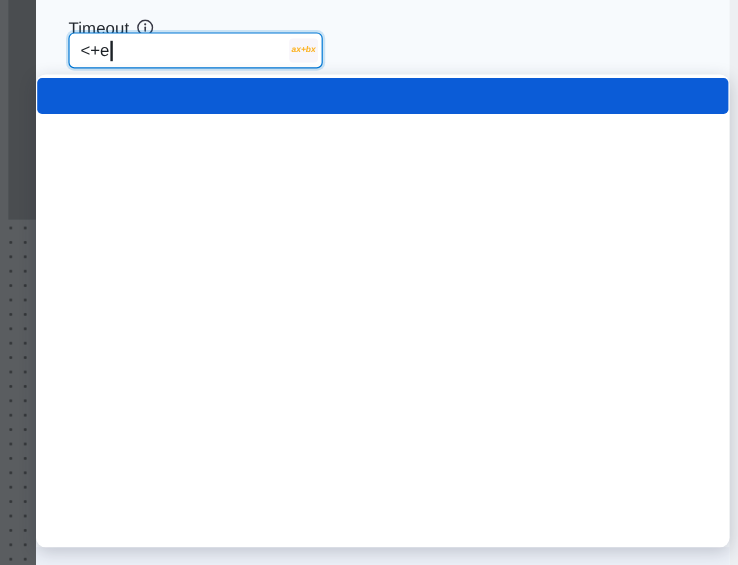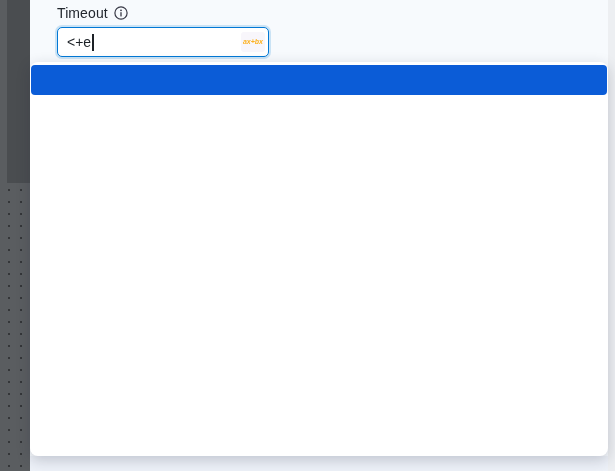--- a/index.html
+++ b/index.html
@@ -42,21 +42,21 @@
   .bottom-strip {
     position: absolute;
     left: 30px; top: 456px;
     width: 578px; height: 15px;
     background: #edf1f8;
   }
 
   
   .field-label-row {
     position: absolute;
-    left: 57px; top: 5px;
+    left: 57px; top: 15px;
     display: flex;
     align-items: center;
     gap: 6px;
     font-size: 14px;
     color: #22272e;
     letter-spacing: 0.1px;
   }
   .info-icon { display: inline-flex; width: 14px; height: 14px; }
   .info-icon svg { display: block; }
 

